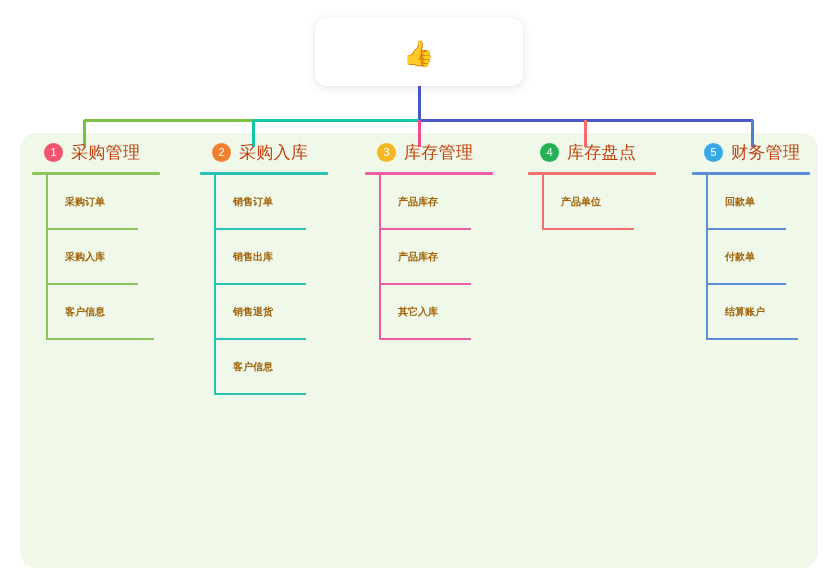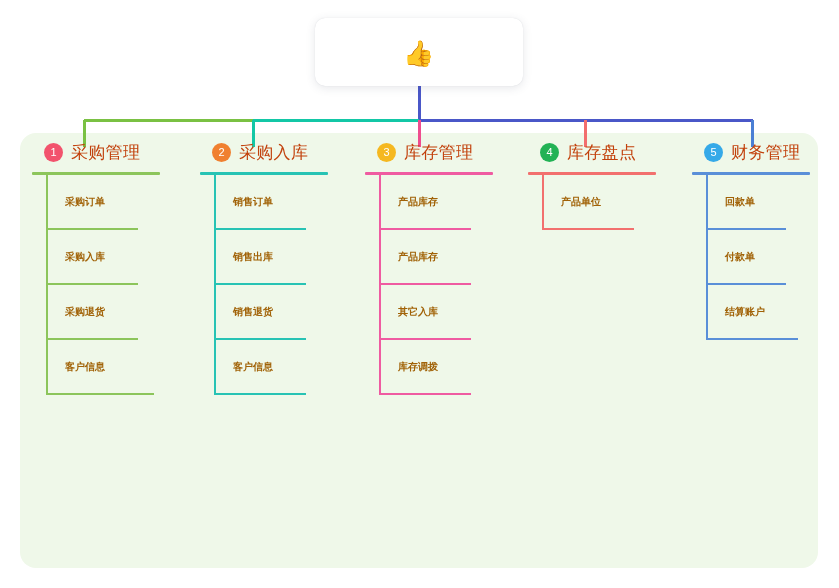--- a/index.html
+++ b/index.html
@@ -173,24 +173,20 @@
         <div class="rail" style="background: rgb(140, 197, 91);"></div>
         <div class="leaf">
           <span class="leaf-label">采购订单</span>
           <div class="leaf-rule" style="background: rgb(140, 197, 91); width: 92px;"></div>
         </div>
         <div class="leaf">
           <span class="leaf-label">采购入库</span>
           <div class="leaf-rule" style="background: rgb(140, 197, 91); width: 92px;"></div>
         </div>
         <div class="leaf">
-          <span class="leaf-label">采购退货</span>
-          <div class="leaf-rule" style="background: rgb(140, 197, 91); width: 92px;"></div>
-        </div>
-        <div class="leaf">
           <span class="leaf-label">客户信息</span>
           <div class="leaf-rule" style="background: rgb(140, 197, 91); width: 108px;"></div>
         </div>
       </div>
     </div>
     <div class="column" style="left: 200px; width: 150px;">
       <div class="col-head">
         <span class="badge" style="background: rgb(240, 128, 48);">2</span>
         <span class="col-title">采购入库</span>
       </div>
@@ -228,24 +224,20 @@
           <div class="leaf-rule" style="background: rgb(239, 91, 161); width: 92px;"></div>
         </div>
         <div class="leaf">
           <span class="leaf-label">产品库存</span>
           <div class="leaf-rule" style="background: rgb(239, 91, 161); width: 92px;"></div>
         </div>
         <div class="leaf">
           <span class="leaf-label">其它入库</span>
           <div class="leaf-rule" style="background: rgb(239, 91, 161); width: 92px;"></div>
         </div>
-        <div class="leaf">
-          <span class="leaf-label">库存调拨</span>
-          <div class="leaf-rule" style="background: rgb(239, 91, 161); width: 92px;"></div>
-        </div>
       </div>
     </div>
     <div class="column" style="left: 528px; width: 150px;">
       <div class="col-head">
         <span class="badge" style="background: rgb(34, 178, 85);">4</span>
         <span class="col-title">库存盘点</span>
       </div>
       <div class="head-rule" style="background: rgb(242, 112, 110); width: 128px;"></div>
       <div class="col-body">
         <div class="rail" style="background: rgb(242, 112, 110);"></div>

